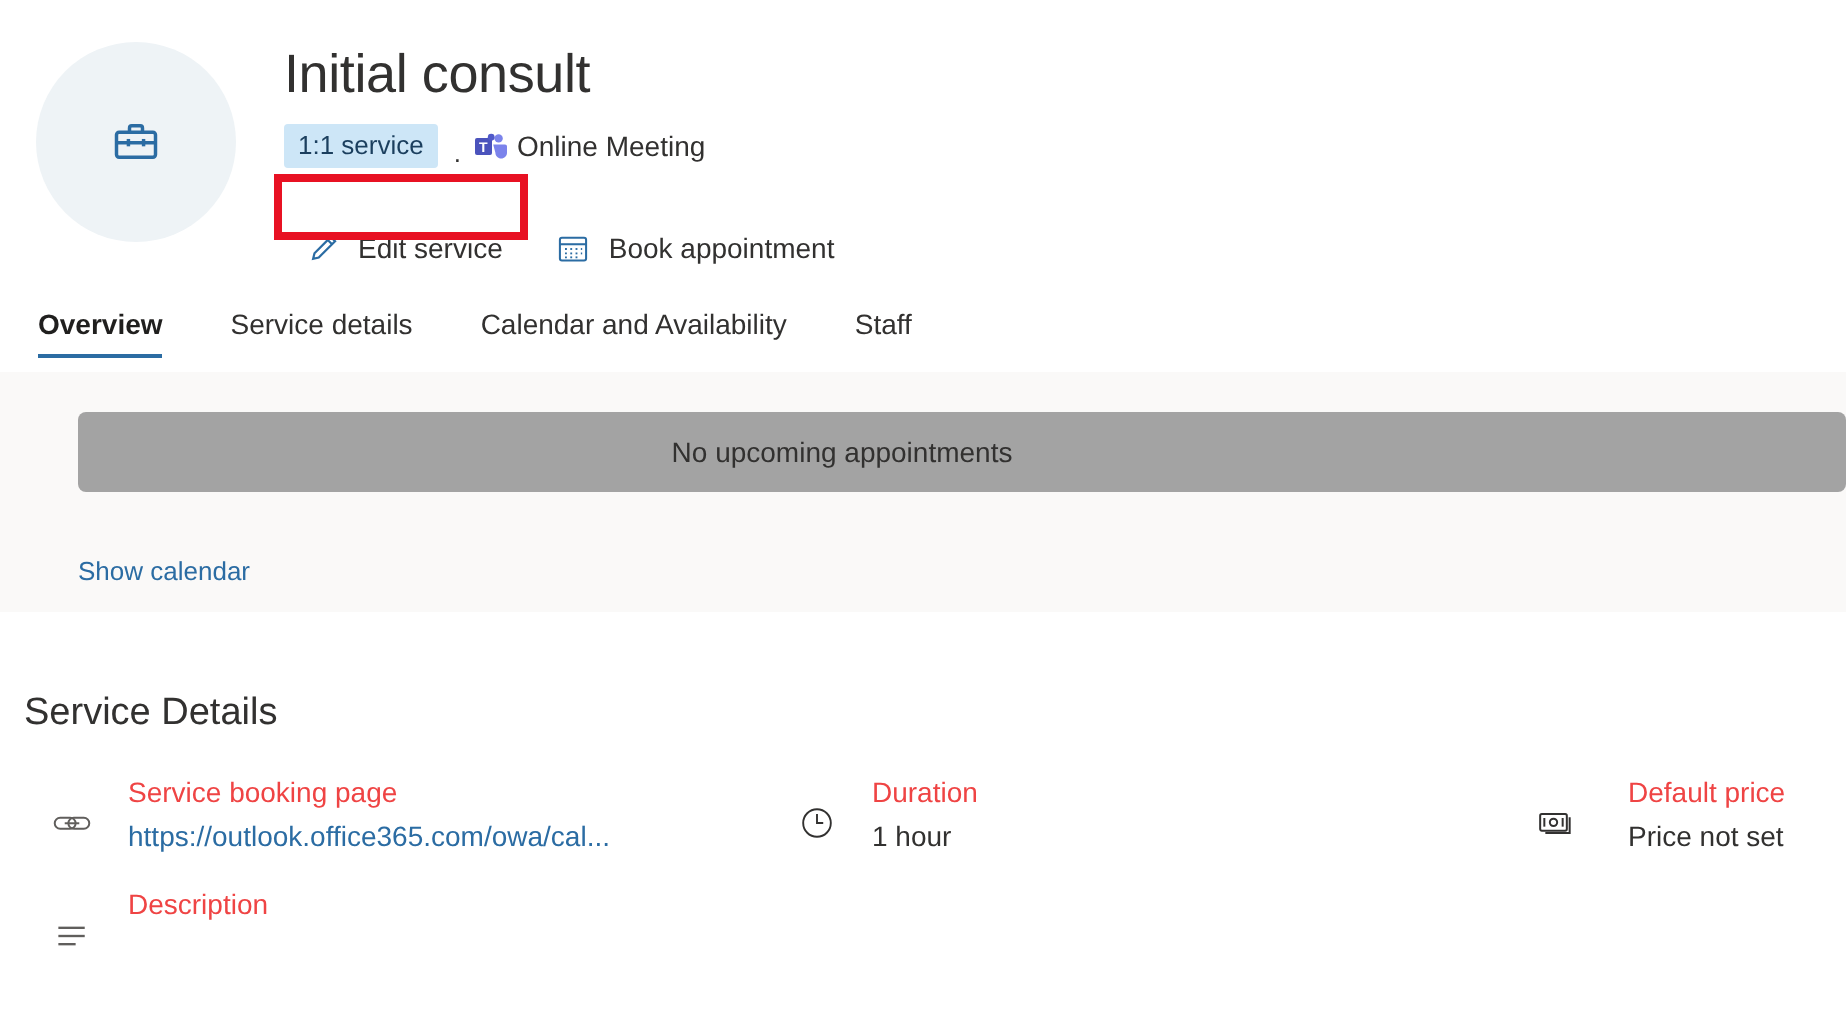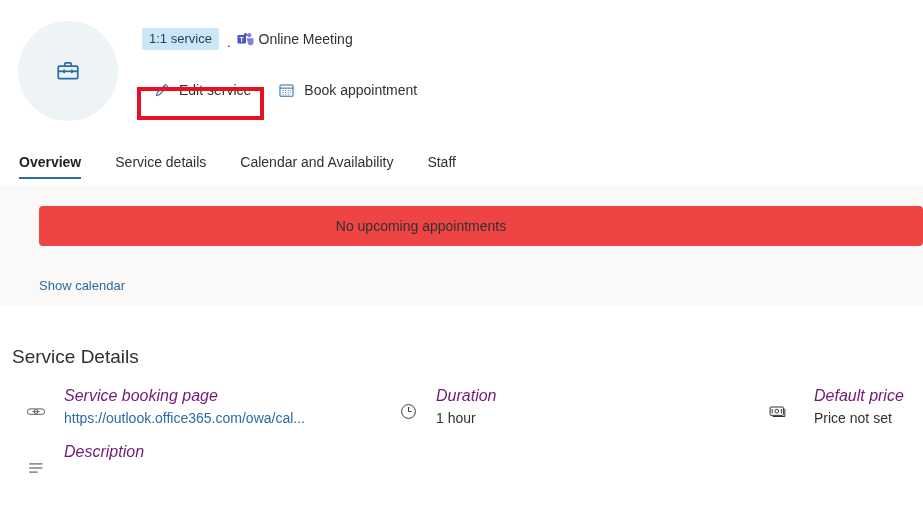--- a/index.html
+++ b/index.html
@@ -167,21 +167,21 @@
     width: 923px;
     height: 120px;
     background: #faf9f8;
   }
   .appt-empty {
     position: absolute;
     left: 39px;
     top: 20px;
     right: 0;
     height: 40px;
-    background: #ef4444;
+    background: #a3a3a3;
     border-radius: 4px;
     display: flex;
     align-items: center;
     justify-content: center;
   }
   .appt-empty span {
     font-size: 14px;
     color: #323130;
     margin-right: 120px;
   }
@@ -218,24 +218,23 @@
     min-width: 24px;
     display: flex;
     align-items: center;
     justify-content: center;
     padding-top: 14px;
   }
   .detail-item .d-body {
     margin-left: 16px;
   }
   .d-label {
-    font-size: 16px;
-    color: #701a75;
+    font-size: 14px;
+    color: #ef4444;
     line-height: 16px;
-    font-style: italic;
   }
   .d-value {
     font-size: 14px;
     color: #323130;
     line-height: 22px;
     margin-top: 3px;
     white-space: nowrap;
   }
   .d-value.link {
     color: #2b6ca3;
@@ -259,20 +258,21 @@
         <path d="M9 7.5V5.6c0-.6.4-1.1 1-1.1h4c.6 0 1 .5 1 1.1v1.9"></path>
         <line x1="3" y1="12.3" x2="21" y2="12.3"></line>
         <line x1="8.5" y1="10.6" x2="8.5" y2="14"></line>
         <line x1="15.5" y1="10.6" x2="15.5" y2="14"></line>
       </svg>
     </span>
   </div>
 
   <div class="header-text">
 
+    <div class="service-title">Initial consult</div>
 
     <div class="meta-row">
       <span class="badge">1:1 service</span>
       <span class="meta-sep">.</span>
       <span class="teams-icon">
         <svg width="17" height="15" viewBox="0 0 17 15">
           <rect x="0.5" y="3" width="8.5" height="8.5" rx="1" fill="#4b53bc"></rect>
           <text x="4.7" y="9.8" font-size="7" fill="#ffffff" text-anchor="middle" font-family="Liberation Sans, sans-serif" font-weight="bold">T</text>
           <circle cx="12.3" cy="3.2" r="2.1" fill="#7b83eb"></circle>
           <path d="M9.6 6.3h5.9c.6 0 1 .4 1 1v3.1c0 1.6-1.3 2.9-2.9 2.9s-2.9-1.3-2.9-2.9z" fill="#7b83eb"></path>

